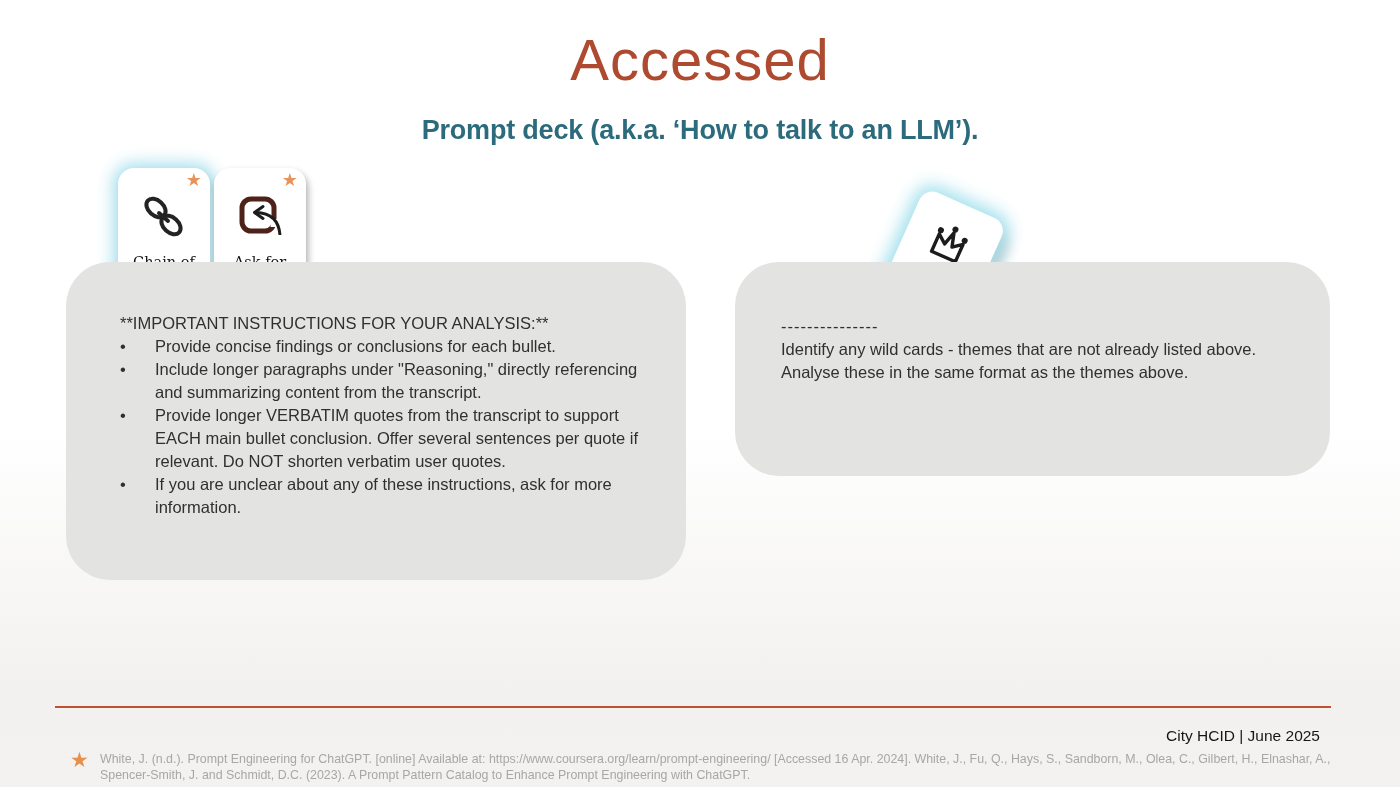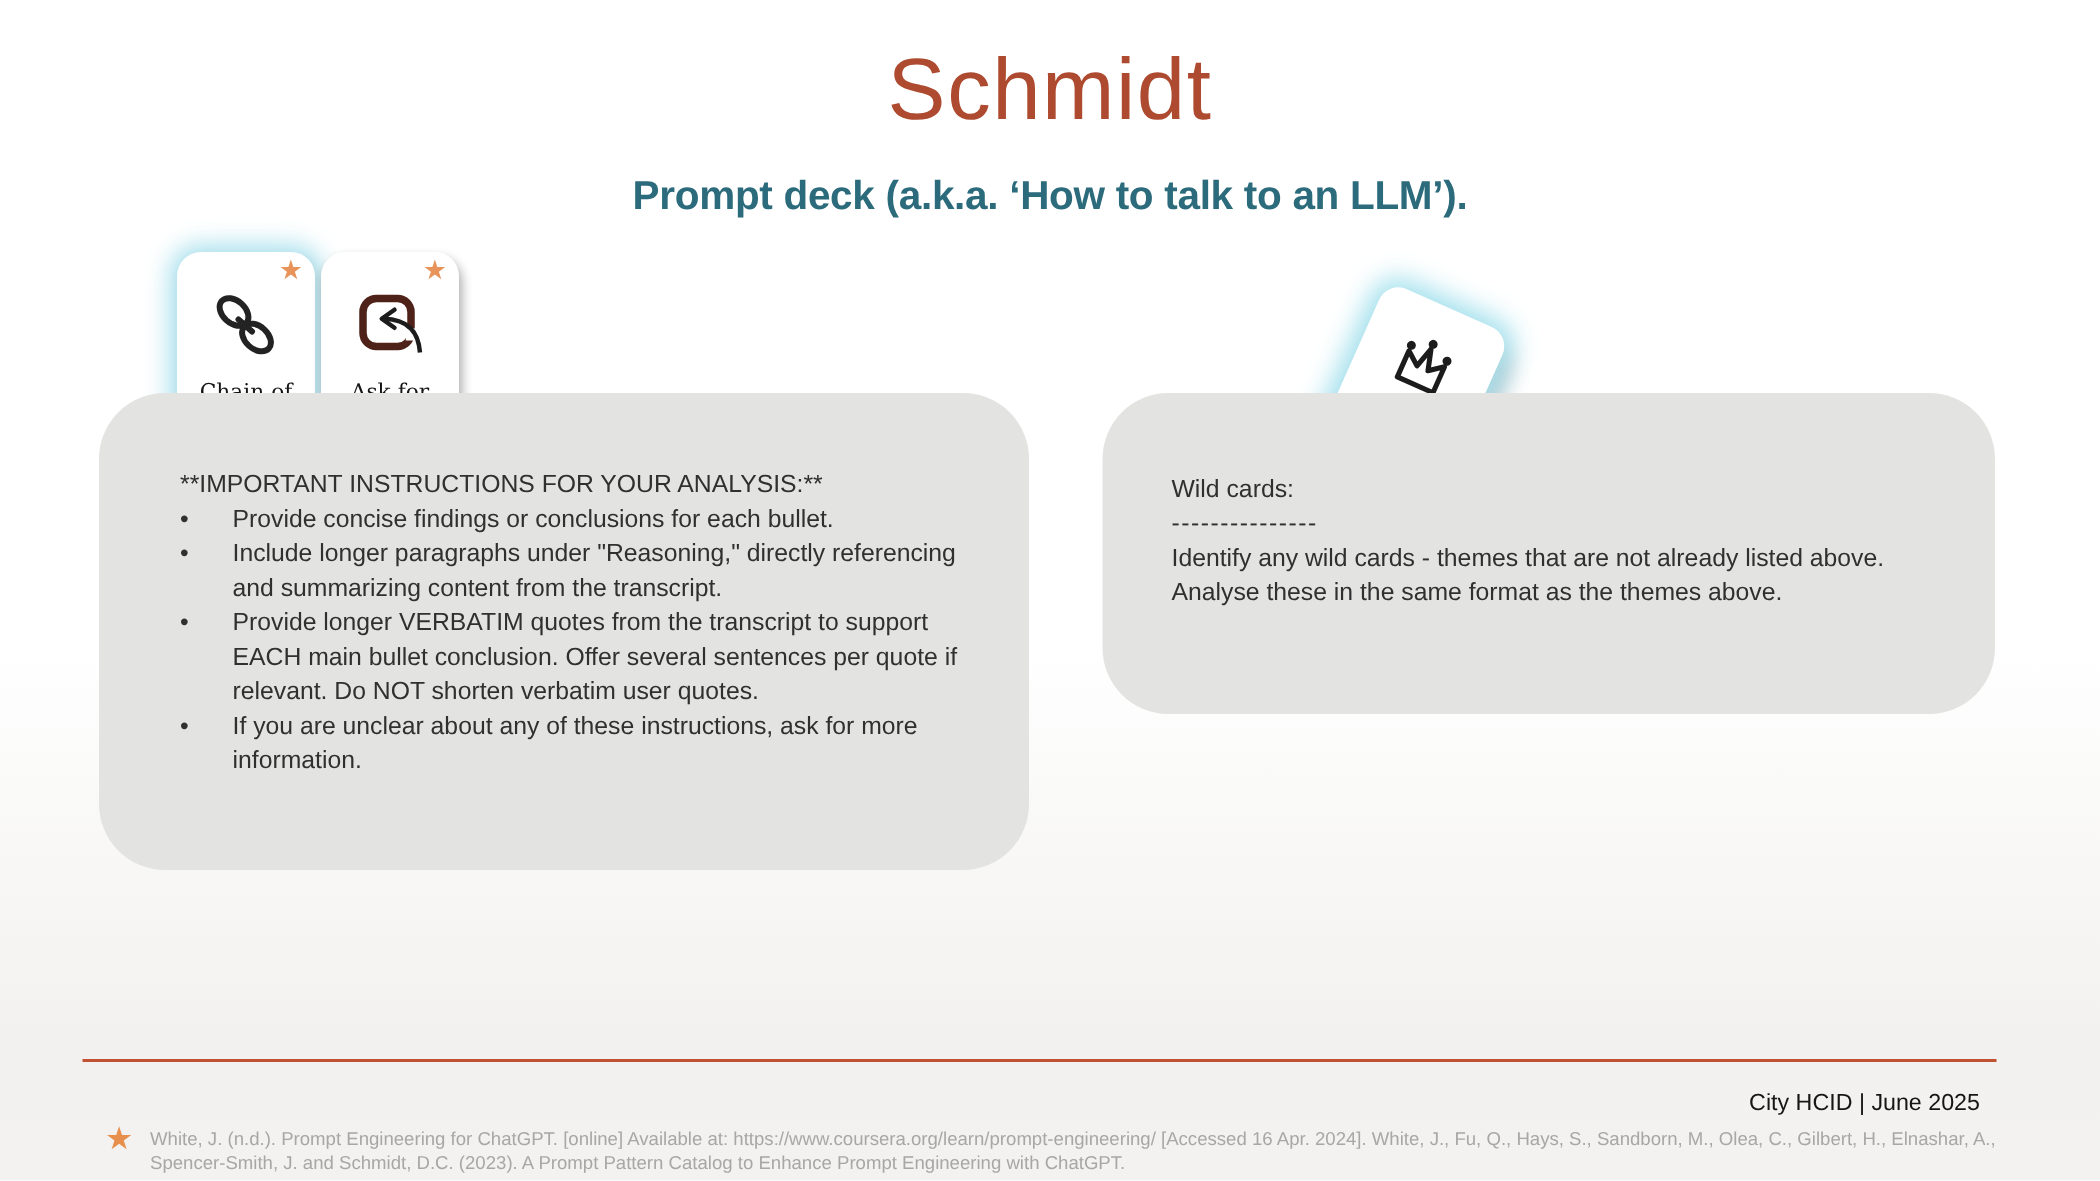--- a/index.html
+++ b/index.html
@@ -61,21 +61,21 @@
   .citation{
     position:absolute;left:100px;top:752px;width:1262px;
     font-size:12.4px;color:#a7a7a4;line-height:15.5px;
   }
 </style>
 </head>
 <body>
 
 <div class="slide">
 
-  <div class="title">Schmidt</div>
+  <div class="title">Accessed</div>
   <div class="subtitle">Prompt deck (a.k.a. ‘How to talk to an LLM’).</div>
 
   <div class="card card-glow card-chain">
     <span class="star">★</span>
     <span class="icon-wrap">
       <svg viewBox="0 0 50 50" width="50" height="50">
         <g fill="none" stroke="#232323" stroke-width="4" stroke-linecap="round">
           <ellipse cx="17" cy="16" rx="11" ry="7.5" transform="rotate(42 17 16)"></ellipse>
           <ellipse cx="32" cy="33" rx="11" ry="7.5" transform="rotate(42 32 33)"></ellipse>
           <line x1="20" y1="21" x2="29" y2="29"></line>
@@ -135,21 +135,20 @@
       <span class="bullet-marker">•</span>
       <span class="bullet-text">Provide longer VERBATIM quotes from the transcript to support EACH main bullet conclusion. Offer several sentences per quote if relevant. Do NOT shorten verbatim user quotes.</span>
     </div>
     <div class="bullet-row">
       <span class="bullet-marker">•</span>
       <span class="bullet-text">If you are unclear about any of these instructions, ask for more information.</span>
     </div>
   </div>
 
   <div class="panel panel-right">
-    <div>Wild cards:</div>
     <div class="dashes">---------------</div>
     <div>Identify any wild cards - themes that are not already listed above. Analyse these in the same format as the themes above.</div>
   </div>
 
   <div class="footer-line"></div>
   <div class="footer-right">City HCID  |  June 2025</div>
   <span class="cite-star">★</span>
   <div class="citation">
     <div>White, J. (n.d.). Prompt Engineering for ChatGPT. [online] Available at: https://www.coursera.org/learn/prompt-engineering/ [Accessed 16 Apr. 2024]. White, J., Fu, Q., Hays, S., Sandborn, M., Olea, C., Gilbert, H., Elnashar, A.,</div>
     <div>Spencer-Smith, J. and Schmidt, D.C. (2023). A Prompt Pattern Catalog to Enhance Prompt Engineering with ChatGPT.</div>

